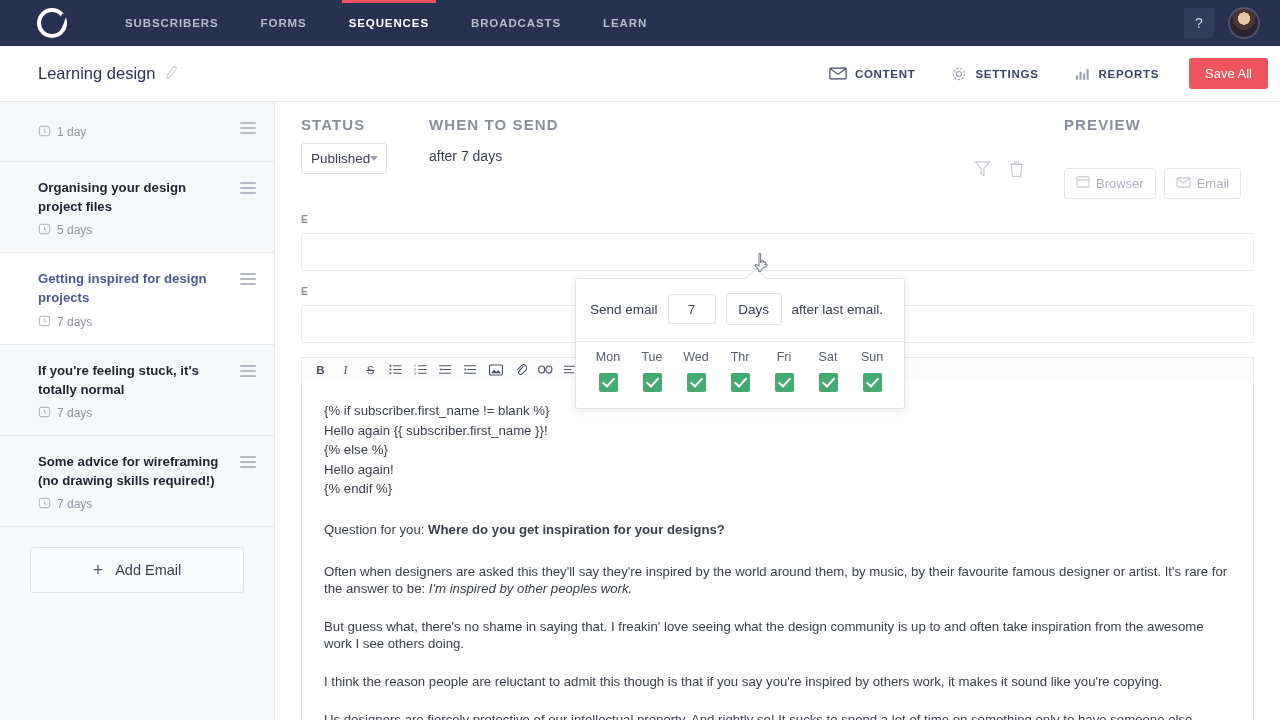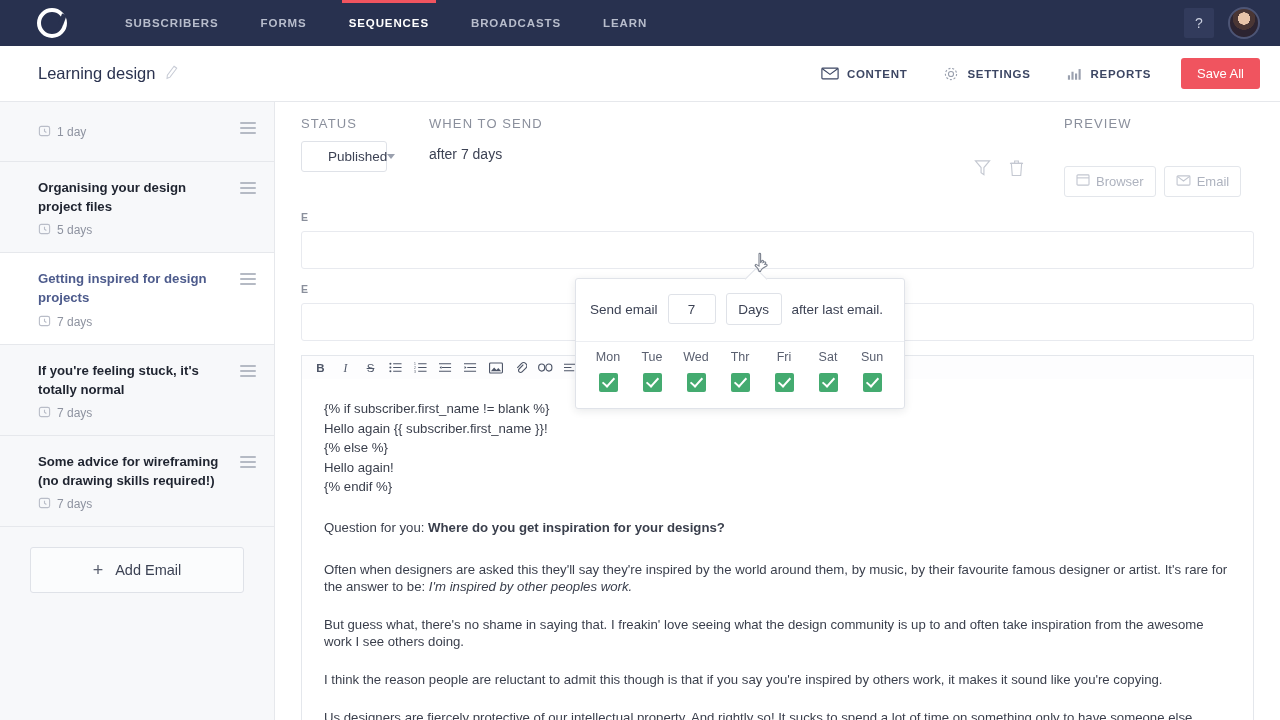--- a/index.html
+++ b/index.html
@@ -47,21 +47,21 @@
   }
   .avatar {
     width: 32px; height: 32px; border-radius: 50%;
     background: radial-gradient(circle at 50% 34%, #e8c4a8 0 26%, #4a3634 27% 48%, #2c2431 49% 100%);
     border: 2px solid #4d5575; overflow: hidden; cursor: pointer;
   }
 
   
   .subheader {
     height: 56px; background: #ffffff; border-bottom: 1px solid #e6e8ec;
-    display: flex; align-items: center; padding: 0 20px 0 38px;
+    display: flex; align-items: center; padding: 0 12px 0 38px;
   }
   .page-title { font-size: 16.5px; color: #2b3350; font-weight: 400; }
   .edit-pencil { margin-left: 10px; color: #c8ccd6; font-size: 13px; cursor: pointer; display: inline-block; transform: rotate(-8deg); }
   .subheader-right { margin-left: auto; display: flex; align-items: center; gap: 0; }
   .sh-btn {
     display: flex; align-items: center; gap: 8px;
     color: #3c4663; font-size: 11.5px; font-weight: 700; letter-spacing: 0.7px;
     padding: 0 18px; cursor: pointer;
   }
   .sh-btn svg { display: block; }
@@ -96,27 +96,27 @@
     border: 1px solid #dfe2e8; background: #fbfcfd; border-radius: 3px;
     height: 46px; display: flex; align-items: center; justify-content: center;
     gap: 12px; color: #3c4254; font-size: 14.5px; cursor: pointer;
   }
   .plus-ico { font-size: 18px; color: #5a6070; font-weight: 300; }
 
   
   .main { flex: 1; position: relative; background: #fff; overflow: hidden; }
   .main-top { display: flex; padding: 14px 26px 0 26px; position: relative; }
   .field-label {
-    font-size: 13px; font-weight: 400; letter-spacing: 1.1px;
+    font-size: 15px; font-weight: 700; letter-spacing: 1.1px;
     color: #8a8f9c; text-transform: uppercase; margin-bottom: 10px;
   }
   .status-col { width: 128px; }
   .select-box {
     border: 1px solid #dfe2e8; border-radius: 3px; height: 31px;
-    display: flex; align-items: center; padding: 0 26px;
+    display: flex; align-items: center; padding: 0 9px;
     font-size: 13.5px; color: #3c4254; cursor: pointer; background: #fff;
     justify-content: space-between; width: 86px;
   }
   .caret { border-left: 4px solid transparent; border-right: 4px solid transparent; border-top: 5px solid #9aa0ae; }
   .when-col { flex: 1; }
   .when-value { font-size: 14px; color: #3c4254; padding-top: 5px; cursor: pointer; display: inline-block; position: relative; }
   .icon-actions { display: flex; gap: 18px; align-items: center; padding-top: 26px; margin-right: 40px; }
   .ico-btn { cursor: pointer; color: #c4c8d1; }
   .preview-col { width: 190px; }
   .preview-btns { display: flex; gap: 8px; }

